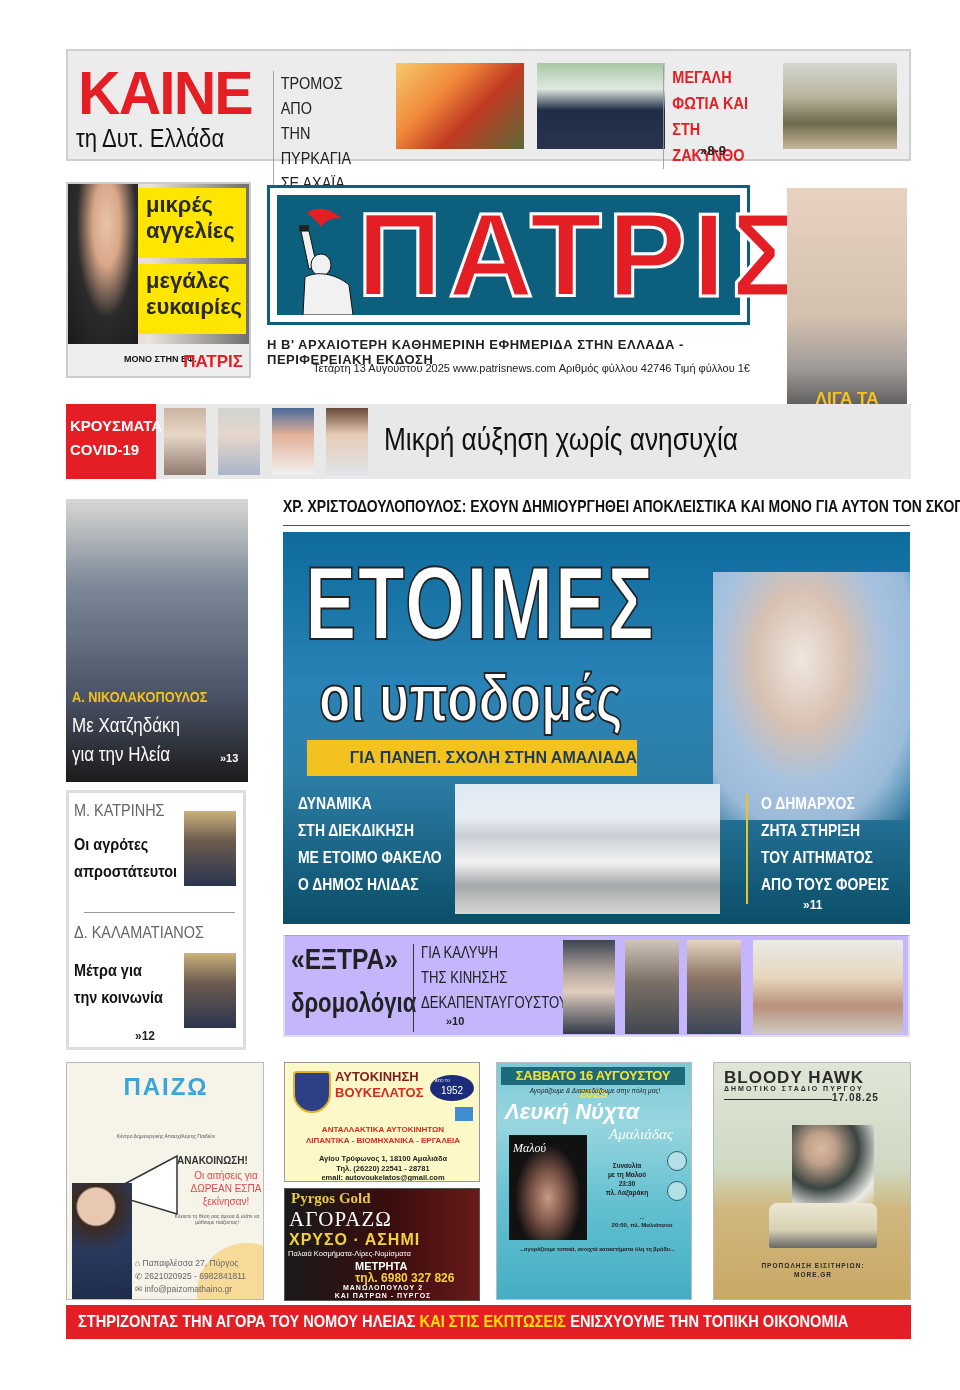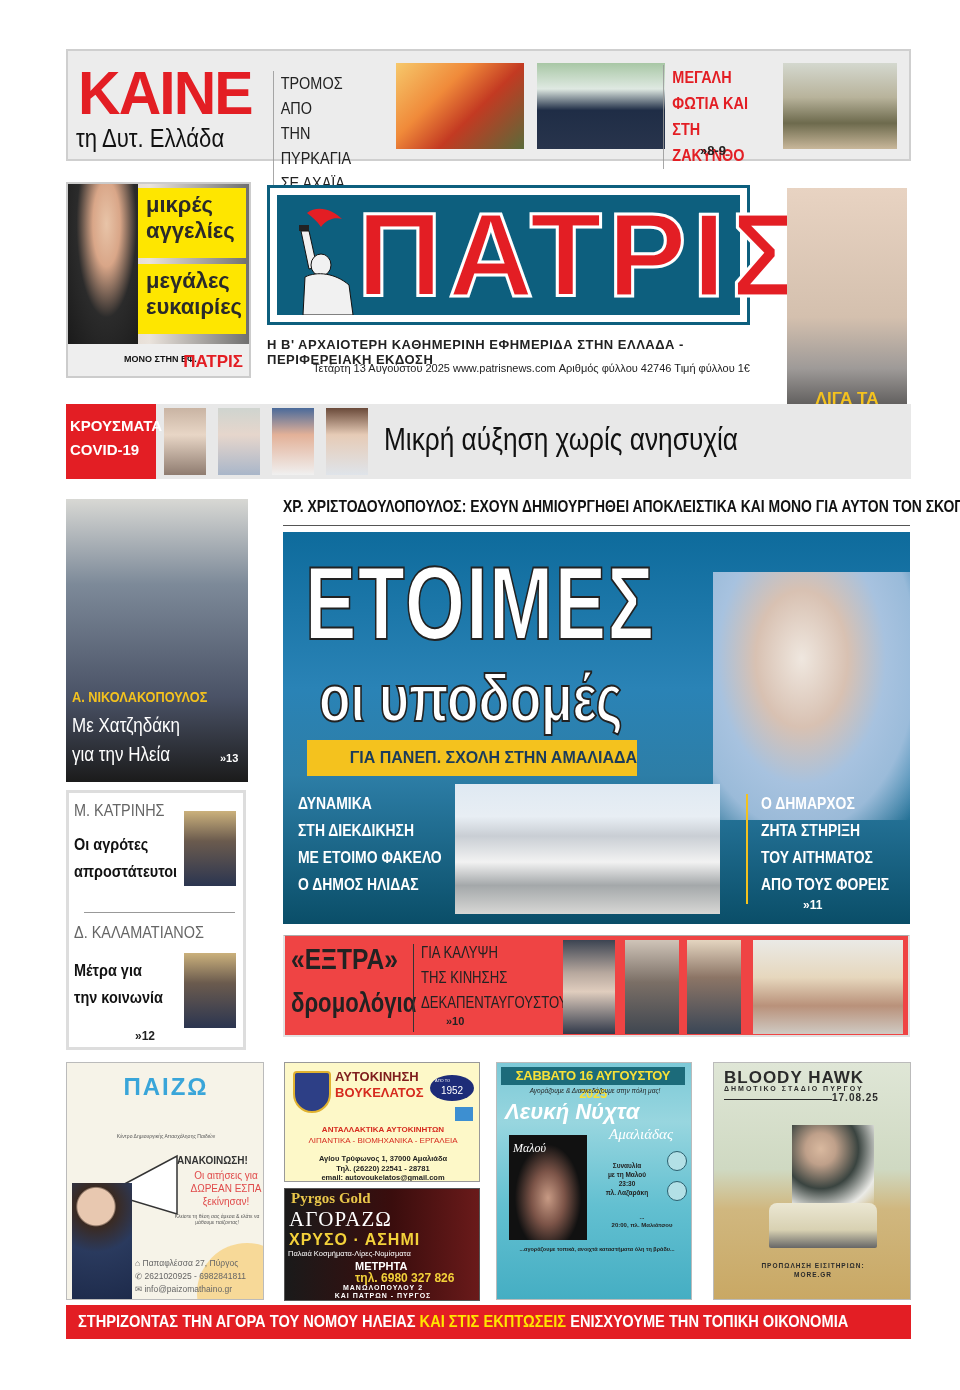--- a/index.html
+++ b/index.html
@@ -61,21 +61,21 @@
 #etoimes{left:22px;top:12px;font-size:104px;font-weight:bold;color:#fff;-webkit-text-stroke:2px #222;transform:scaleX(0.74);transform-origin:left;letter-spacing:2px;white-space:nowrap}
 #ypodomes{left:36px;top:128px;font-size:66px;font-weight:bold;color:#fff;-webkit-text-stroke:2px #222;transform:scaleX(0.78);transform-origin:left;white-space:nowrap}
 #main-sub{left:24px;top:208px;width:330px;height:36px;background:#f4c21e;color:#1b3b5a;font-size:16px;font-weight:bold;text-align:right;line-height:36px}
 #main-left{left:15px;top:258px;color:#fff;font-size:17px;line-height:27px;font-weight:bold;transform:scaleX(0.82);transform-origin:left;width:190px}
 #bldg-photo{left:172px;top:252px;width:265px;height:130px;background:linear-gradient(180deg,#dfe9f2 0%,#e8eef4 25%,#c9ced4 40%,#f2f2f2 60%,#a4a8aa 78%,#d7d7d5 100%)}
 #main-right-bar{left:463px;top:262px;width:2px;height:110px;background:#f4c21e}
 #main-right{left:478px;top:258px;color:#fff;font-size:17px;line-height:27px;font-weight:bold;transform:scaleX(0.82);transform-origin:left;width:190px}
 #main-ref{left:520px;top:366px;color:#fff;font-size:12px;font-weight:bold}
 
 
-#extra-box{left:283px;top:935px;width:627px;height:102px;background:#ef4444;border:2px solid #e2e2e2;border-top:1px solid #aaa}
+#extra-box{left:283px;top:935px;width:627px;height:102px;background:#c4b5fd;border:2px solid #e2e2e2;border-top:1px solid #aaa}
 #extra-title{left:6px;top:6px;font-size:30px;font-weight:bold;color:#222;transform:scaleX(0.82);transform-origin:left;white-space:nowrap}
 #extra-title2{left:6px;top:52px;font-size:27px;font-weight:bold;color:#222;transform:scaleX(0.82);transform-origin:left;white-space:nowrap}
 #extra-divider{left:128px;top:8px;width:1px;height:88px;background:#333}
 #extra-text{left:136px;top:4px;font-size:16px;line-height:25px;color:#222;transform:scaleX(0.82);transform-origin:left;white-space:nowrap}
 #extra-ref{left:161px;top:79px;font-size:11px;font-weight:bold;color:#222}
 .ex-photo{position:absolute;top:4px;height:94px;background:linear-gradient(180deg,#cfc4b8 0%,#7b6f66 45%,#3f4650 100%)}
 #station-photo{position:absolute;left:468px;top:4px;width:150px;height:94px;background:linear-gradient(180deg,#eaeae6 0%,#e6d7bd 40%,#b9917a 70%,#cfcac3 100%)}
 
 
 .ad{position:absolute;border:1px solid #bbb;overflow:hidden}
@@ -92,21 +92,21 @@
 #girl{left:5px;top:120px;width:60px;height:118px;background:radial-gradient(circle at 40% 20%,#e8c8b0 0%,#e8c8b0 18%,#3a2a22 20%,#2a3a5e 45%,#1d2a4a 100%)}
 #paizo-circle{left:130px;top:180px;width:100px;height:100px;border-radius:50%;background:#f8d283;opacity:0.8}
 
 #ad-auto{left:284px;top:1062px;width:196px;height:120px;background:#fdf8c8;border:1px solid #999}
 #auto-shield{left:8px;top:8px;width:38px;height:42px;background:#2d3f86;border:2px solid #e0b230;border-radius:4px 4px 20px 20px}
 #auto-title{left:50px;top:6px;font-size:13px;font-weight:bold;color:#7f1d1d;line-height:15px}
 #auto-title2{left:50px;top:22px;font-size:13px;font-weight:bold;color:#d62b1f}
 #auto-1952{left:145px;top:12px;width:44px;height:26px;border-radius:50%;background:#1d2c78;color:#fff;font-size:10px;text-align:center;line-height:32px}
 #auto-1952-small{left:150px;top:15px;font-size:4px;color:#fff}
 #auto-line1{left:0;width:196px;top:62px;text-align:center;font-size:8px;color:#d62b1f;font-weight:bold}
-#auto-line2{left:0;width:196px;top:73px;text-align:center;font-size:8px;color:#d62b1f;font-weight:normal}
+#auto-line2{left:0;width:196px;top:73px;text-align:center;font-size:8px;color:#d62b1f;font-weight:bold}
 #auto-addr{left:0;width:196px;top:91px;text-align:center;font-size:7.5px;color:#222;line-height:9.5px;font-weight:bold}
 
 #ad-gold{left:284px;top:1188px;width:196px;height:113px;background:linear-gradient(90deg,#1a1a1a 0%,#3a0d0d 55%,#6a1a1a 100%);border:1px solid #555}
 #gold-title{left:6px;top:1px;font-size:15px;font-family:"Liberation Serif",serif;font-weight:bold;color:#e8c64a}
 #gold-buy{left:4px;top:18px;font-size:21px;color:#fff;font-family:"Liberation Serif",serif;letter-spacing:1px}
 #gold-metal{left:4px;top:42px;font-size:16px;color:#f3d13a;font-weight:bold;letter-spacing:1px}
 #gold-desc{left:3px;top:60px;font-size:7.5px;color:#fff;white-space:nowrap}
 #gold-cash{left:70px;top:71px;font-size:11px;color:#fff;font-weight:bold}
 #gold-phone{left:70px;top:82px;font-size:12px;color:#f3d13a;font-weight:bold}
 #gold-addr{left:0;width:196px;top:95px;text-align:center;font-size:7px;color:#fff;font-weight:bold;line-height:8px;letter-spacing:1px}
@@ -303,21 +303,21 @@
 <div id="ad-auto" class="ad">
   <div id="auto-shield" class="abs"></div>
   <div id="auto-title" class="abs">ΑΥΤΟΚΙΝΗΣΗ</div>
   <div id="auto-title2" class="abs">ΒΟΥΚΕΛΑΤΟΣ</div>
   <div id="auto-1952" class="abs">1952</div>
   <div id="auto-1952-small" class="abs">ΑΠΟ ΤΟ</div>
   <div class="abs" style="left:170px;top:44px;width:18px;height:14px;background:#3d8fd1"></div>
   <div id="auto-line1" class="abs">ΑΝΤΑΛΛΑΚΤΙΚΑ ΑΥΤΟΚΙΝΗΤΩΝ</div>
   <div id="auto-line2" class="abs">ΛΙΠΑΝΤΙΚΑ - ΒΙΟΜΗΧΑΝΙΚΑ - ΕΡΓΑΛΕΙΑ</div>
   <div id="auto-addr" class="abs">
-    <div>Αγίου Τρύφωνος 1, 37000 Αμαλιάδα</div>
+    <div>Αγίου Τρύφωνος 1, 18100 Αμαλιάδα</div>
     <div>Τηλ. (26220) 22541 - 28781</div>
     <div>email: autovoukelatos@gmail.com</div>
   </div>
 </div>
 
 <div id="ad-gold" class="ad">
   <div id="gold-title" class="abs">Pyrgos Gold</div>
   <div id="gold-buy" class="abs">ΑΓΟΡΑΖΩ</div>
   <div id="gold-metal" class="abs">ΧΡΥΣΟ · ΑΣΗΜΙ</div>
   <div id="gold-desc" class="abs">Παλαιά Κοσμήματα-Λίρες-Νομίσματα</div>

